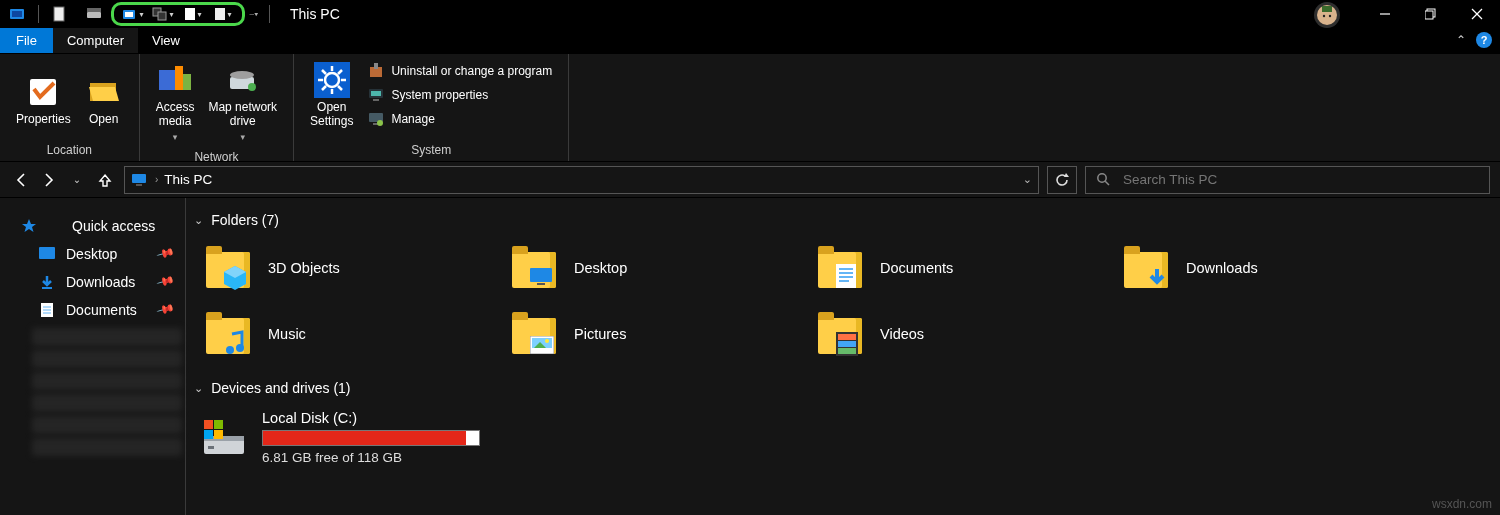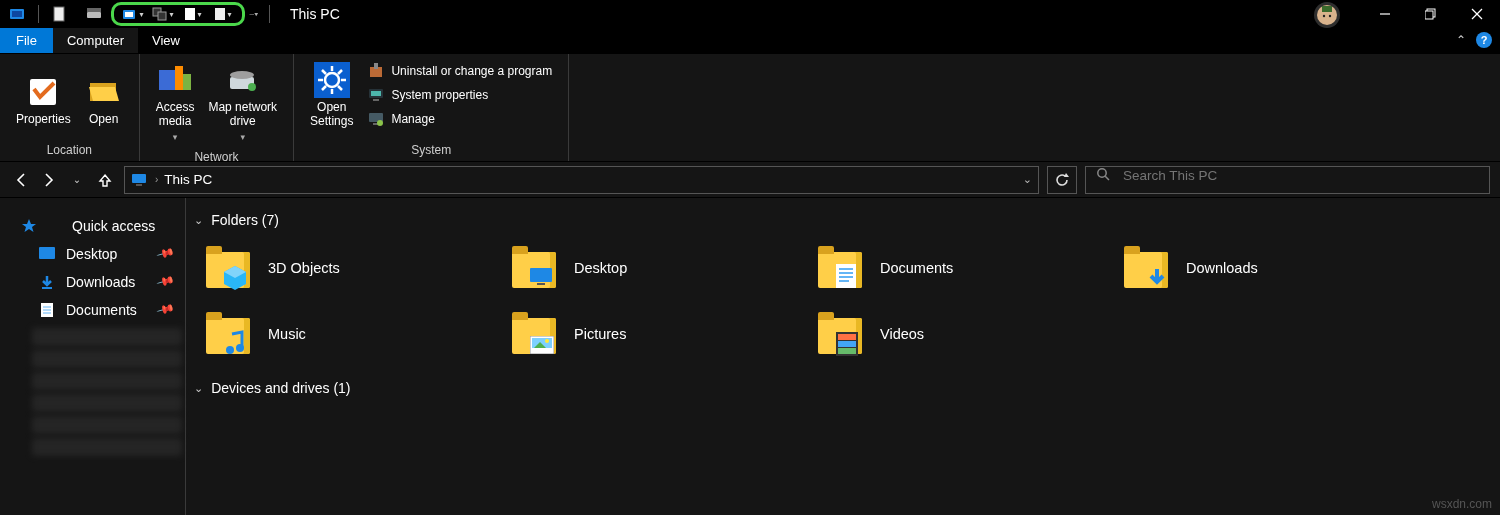--- a/index.html
+++ b/index.html
@@ -52,21 +52,21 @@
 
   
   .addr-row{height:36px;background:var(--bg);display:flex;align-items:center;gap:8px;padding:0 10px 0 10px;border-bottom:1px solid #000;}
   .nav-arrows{display:flex;align-items:center;gap:6px;color:#ddd;}
   .nav-arrows span{width:22px;height:22px;display:flex;align-items:center;justify-content:center;}
   .addr{flex:1;border:1px solid #555;background:var(--bg);display:flex;align-items:center;height:28px;padding:0 6px;gap:8px;position:relative;}
   .addr .crumb{display:flex;align-items:center;gap:6px;font-size:13.5px;}
   .addr .crumb .ch{color:#999;font-size:10px;}
   .addr .dd{position:absolute;right:6px;font-size:11px;color:#bbb;}
   .refresh{width:30px;height:28px;border:1px solid #555;display:flex;align-items:center;justify-content:center;}
-  .search{flex:0 0 405px;border:1px solid #555;height:28px;display:flex;align-items:flex-start;gap:10px;padding:0 10px;}
+  .search{flex:0 0 405px;border:1px solid #555;height:28px;display:flex;align-items:center;gap:10px;padding:0 10px;}
   .search input{background:transparent;border:none;outline:none;color:var(--muted);font-size:13.5px;flex:1;}
 
   
   .body{display:flex;height:317px;}
   .side{width:186px;border-right:1px solid #3a3a3a;background:var(--bg);padding-top:14px;}
   .side-item{display:flex;align-items:center;gap:10px;padding:5px 8px 5px 20px;font-size:14px;color:#fff;position:relative;}
   .side-item.quick{font-weight:400;gap:34px;}
   .side-item .ico{width:18px;height:18px;display:flex;align-items:center;justify-content:center;}
   .side-item .pin{position:absolute;right:12px;color:#999;font-size:12px;transform:rotate(30deg);}
   .side-blur{width:150px;height:18px;background:#2c2c2c;margin:4px 10px 4px 32px;border-radius:2px;filter:blur(3px);opacity:.7;}
@@ -483,17 +483,39 @@
         </div>
         <span class="label">Videos</span>
       </div>
     </div>
 
     <div class="section-head">
       <span class="chev">⌄</span>
       <span>Devices and drives (1)</span>
     </div>
 
+    <div class="drive">
+      <div class="dicon">
+        <svg width="48" height="44">
+            <rect x="4" y="20" width="40" height="18" rx="2" fill="#d0d4d8"></rect>
+            <rect x="4" y="20" width="40" height="5" fill="#9aa1a8"></rect>
+            <rect x="8" y="30" width="6" height="3" fill="#6b7178"></rect>
+        <g transform="translate(4,4)">
+              <rect x="0" y="0" width="9" height="9" fill="#f25022"></rect>
+              <rect x="10" y="0" width="9" height="9" fill="#7fba00"></rect>
+              <rect x="0" y="10" width="9" height="9" fill="#00a4ef"></rect>
+              <rect x="10" y="10" width="9" height="9" fill="#ffb900"></rect>
+            </g>
+        </svg>
+      </div>
+      <div class="drive-info">
+        <div class="drive-title">Local Disk (C:)</div>
+        <div class="drive-bar">
+          <div class="fill" id="drive-fill" style="width: 94%;"></div>
+        </div>
+        <div class="drive-sub">6.81 GB free of 118 GB</div>
+      </div>
+    </div>
 
   </div>
 </div>
 
 <div class="watermark">wsxdn.com</div>
 
 </body></html>

